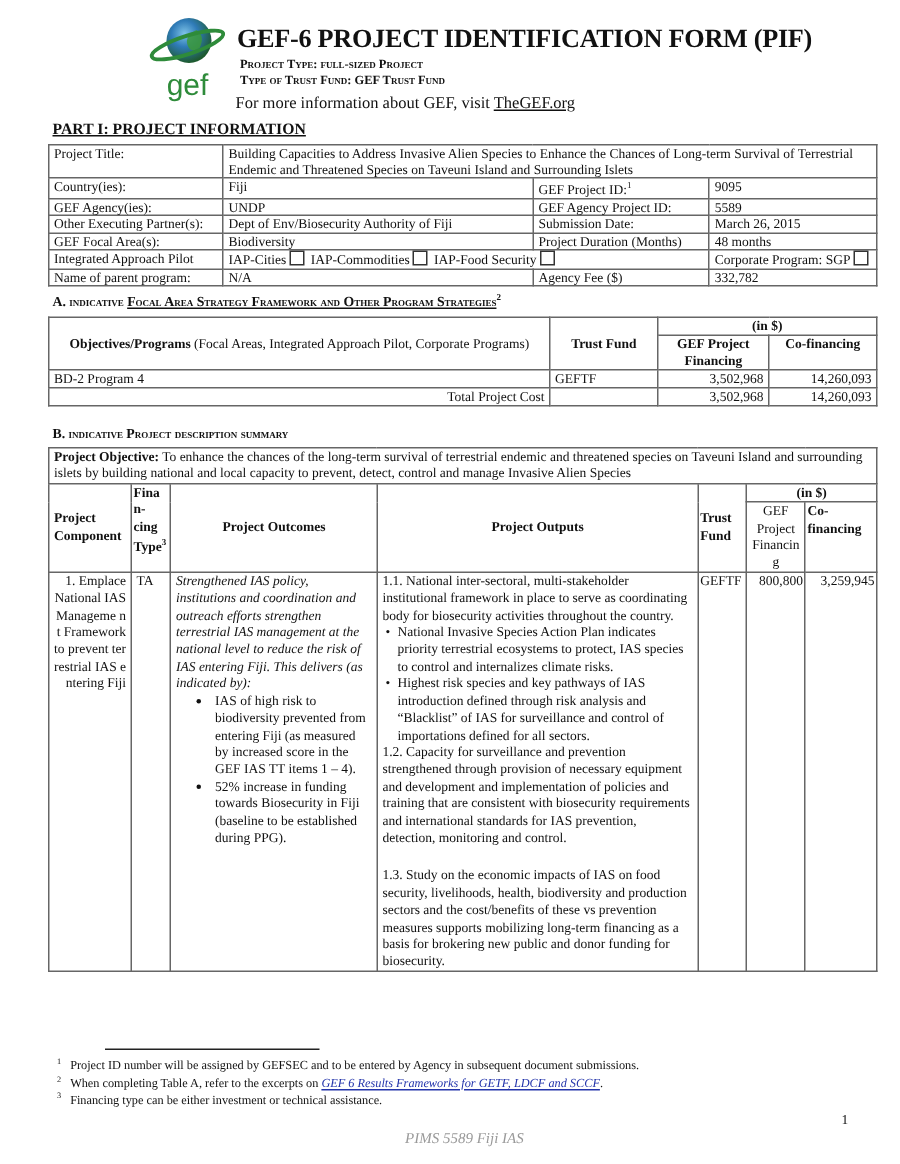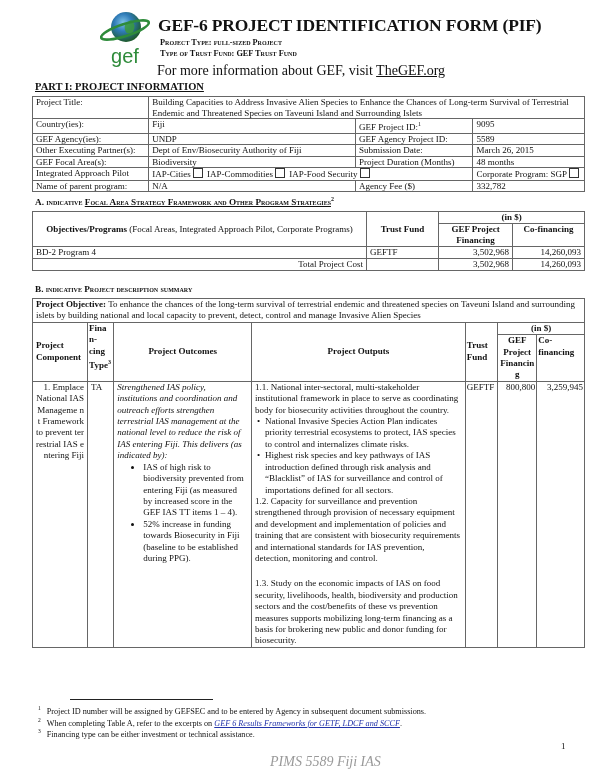--- a/index.html
+++ b/index.html
@@ -5,21 +5,21 @@
   html, body { margin: 0; padding: 0; background: #fff; }
   body { width: 600px; height: 776px; position: relative; overflow: hidden;
          font-family: "Liberation Serif", serif; color: #111; font-size: 9.2px; line-height: 1.2; }
   .abs { position: absolute; }
   
   #logo { left: 97px; top: 8px; width: 56px; height: 60px; }
   #title { left: 158px; top: 15px; font-size: 17.5px; font-weight: bold; letter-spacing: -0.2px; white-space: nowrap; }
   .sub { left: 160px; font-size: 8.3px; font-weight: bold; font-variant: small-caps; white-space: nowrap; }
   #sub1 { top: 38px; }
   #sub2 { top: 49px; }
-  #moreinfo { left: 157px; top: 63px; font-size: 14px; white-space: nowrap; }
+  #moreinfo { left: 157px; top: 63px; font-size: 11px; white-space: nowrap; }
   #moreinfo u { text-decoration: underline; }
   .h1 { font-weight: bold; text-decoration: underline; font-size: 10.5px; white-space: nowrap; }
   #part1 { left: 35px; top: 81px; }
   table { border-collapse: collapse; position: absolute; }
   td, th { border: 1px solid #666; padding: 0 3px; vertical-align: top; font-weight: normal; }
   #t1 { left: 32px; top: 96px; width: 553px; font-size: 9px; }
   #t1 td { height: 10.5px; line-height: 10.5px; }
   .cb { display: inline-block; width: 8px; height: 8px; border: 1px solid #333; vertical-align: -1px; margin: 0 2px; }
   .sech { font-size: 9.2px; font-weight: bold; white-space: nowrap; font-variant: small-caps; }
   .sech .ul { text-decoration: underline; }
@@ -40,21 +40,21 @@
   ul.bul2 li::before { content: "\2022"; position: absolute; left: -8px; }
   .op { margin-bottom: 14px; }
   #fnline { left: 70px; top: 699px; width: 143px; height: 1px; background: #222; }
   .fn { left: 38px; font-size: 8.2px; white-space: nowrap; }
   .fn sup { font-size: 5.5px; margin-right: 6px; }
   #fn1 { top: 705px; }
   #fn2 { top: 717px; }
   #fn3 { top: 728px; }
   .link { color: #2233aa; font-style: italic; text-decoration: underline; }
   #pagenum { left: 561px; top: 741px; font-size: 9px; }
-  #pims { left: 270px; top: 754px; font-size: 14px; color: #999; font-style: italic; }
+  #pims { left: 270px; top: 754px; font-size: 10px; color: #999; font-style: italic; }
   sup { font-size: 6px; }
 </style>
 </head>
 <body>
 
 <svg id="logo" class="abs" viewBox="0 0 56 60">
   <defs>
     <radialGradient id="g1" cx="40%" cy="35%" r="65%">
       <stop offset="0%" stop-color="#7fc4e8"></stop>
       <stop offset="45%" stop-color="#2f7bb8"></stop>
@@ -191,21 +191,21 @@
   </tr>
   <tr>
     <th rowspan="2" class="b" style="vertical-align:middle;text-align:left;font-weight:bold;">Project Component</th>
     <th rowspan="2" style="text-align:left;font-weight:bold;padding:0 1px;"><span>Fina n-cing Type</span><sup>3</sup></th>
     <th rowspan="2" class="c" style="vertical-align:middle;font-weight:bold;">Project Outcomes</th>
     <th rowspan="2" class="c" style="vertical-align:middle;font-weight:bold;">Project Outputs</th>
     <th rowspan="2" style="vertical-align:middle;text-align:left;font-weight:bold;padding:0 1px;">Trust Fund</th>
     <th colspan="2" class="c" style="font-weight:bold;">(in $)</th>
   </tr>
   <tr>
-    <th class="c" style="font-weight:bold;padding:0 1px;">GEF Project Financin g</th>
+    <th class="c" style="font-weight:normal;padding:0 1px;">GEF Project Financin g</th>
     <th style="font-weight:bold;text-align:left;padding:0 1px;">Co-financing</th>
   </tr>
   <tr>
     <td style="word-break:break-all;text-align:right;">1. Emplace National IAS Manageme nt Framework to prevent terrestrial IAS entering Fiji</td>
     <td>TA</td>
     <td>
       <div class="ital">Strengthened IAS policy, institutions and coordination and outreach efforts strengthen terrestrial IAS management at the national level to reduce the risk of IAS entering Fiji. This delivers (as indicated by):</div>
       <ul class="bul">
         <li>IAS of high risk to biodiversity prevented from entering Fiji (as measured by increased score in the GEF IAS TT items 1 – 4).</li>
         <li>52% increase in funding towards Biosecurity in Fiji (baseline to be established during PPG).</li>

